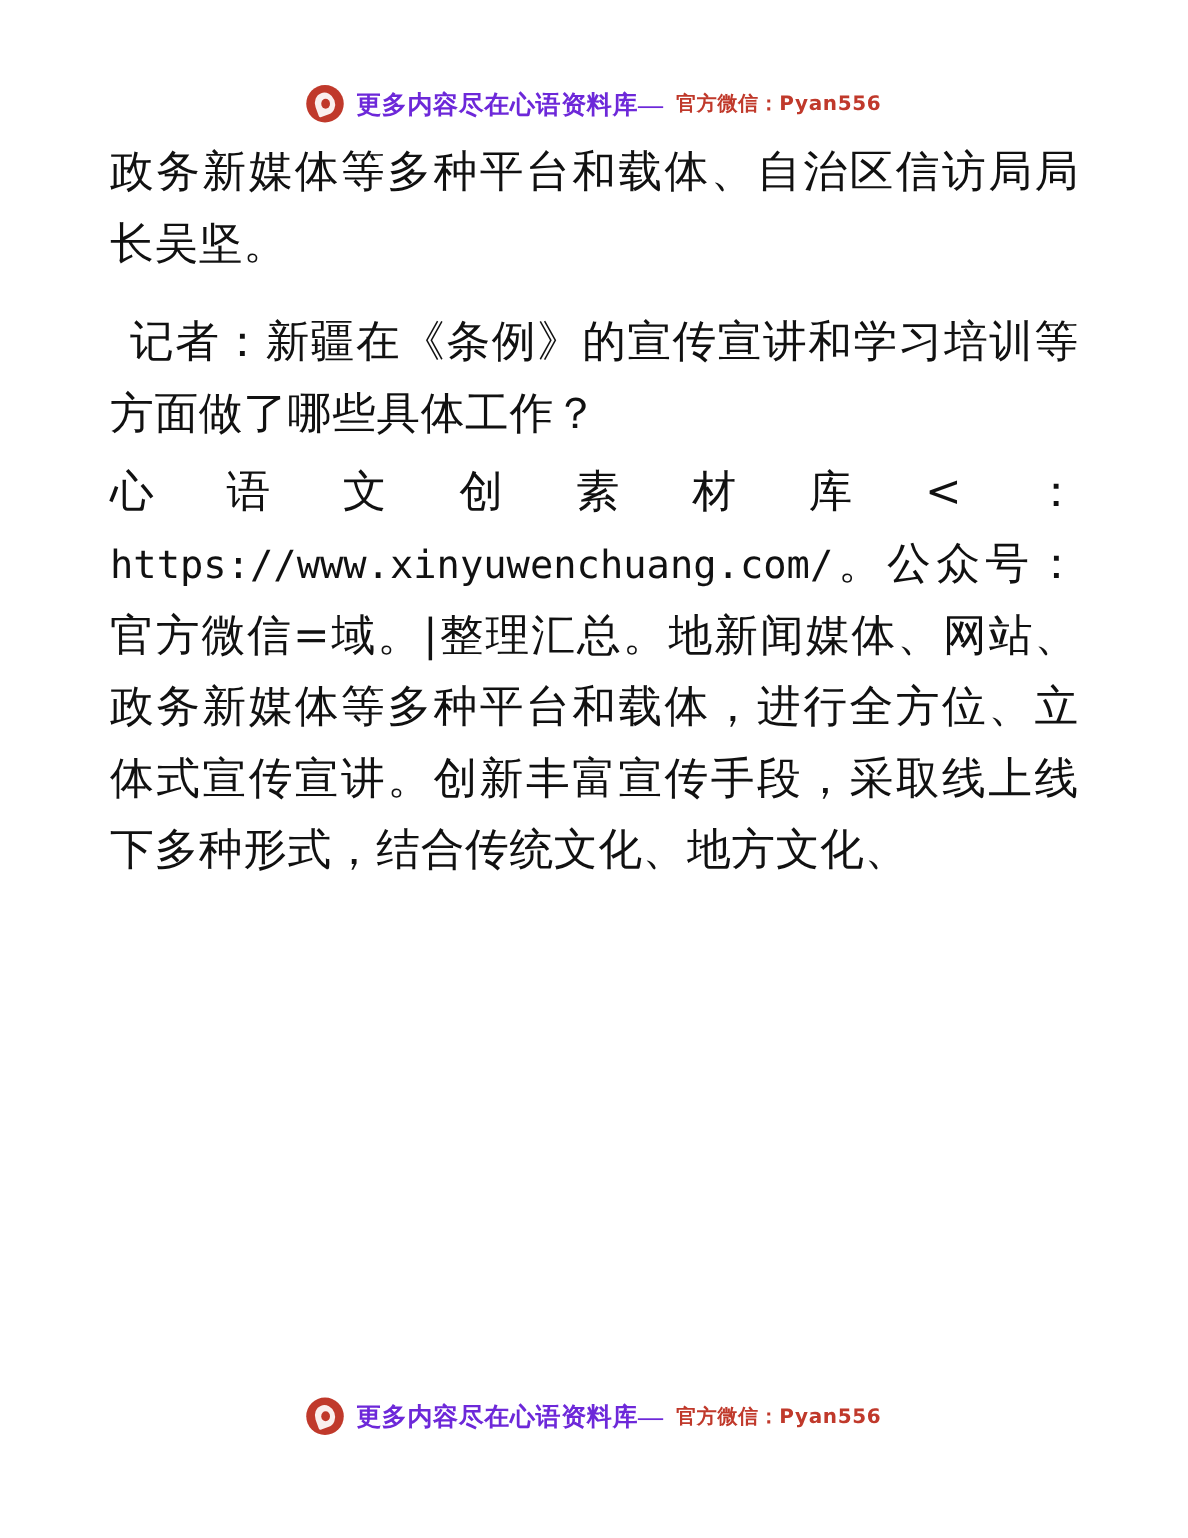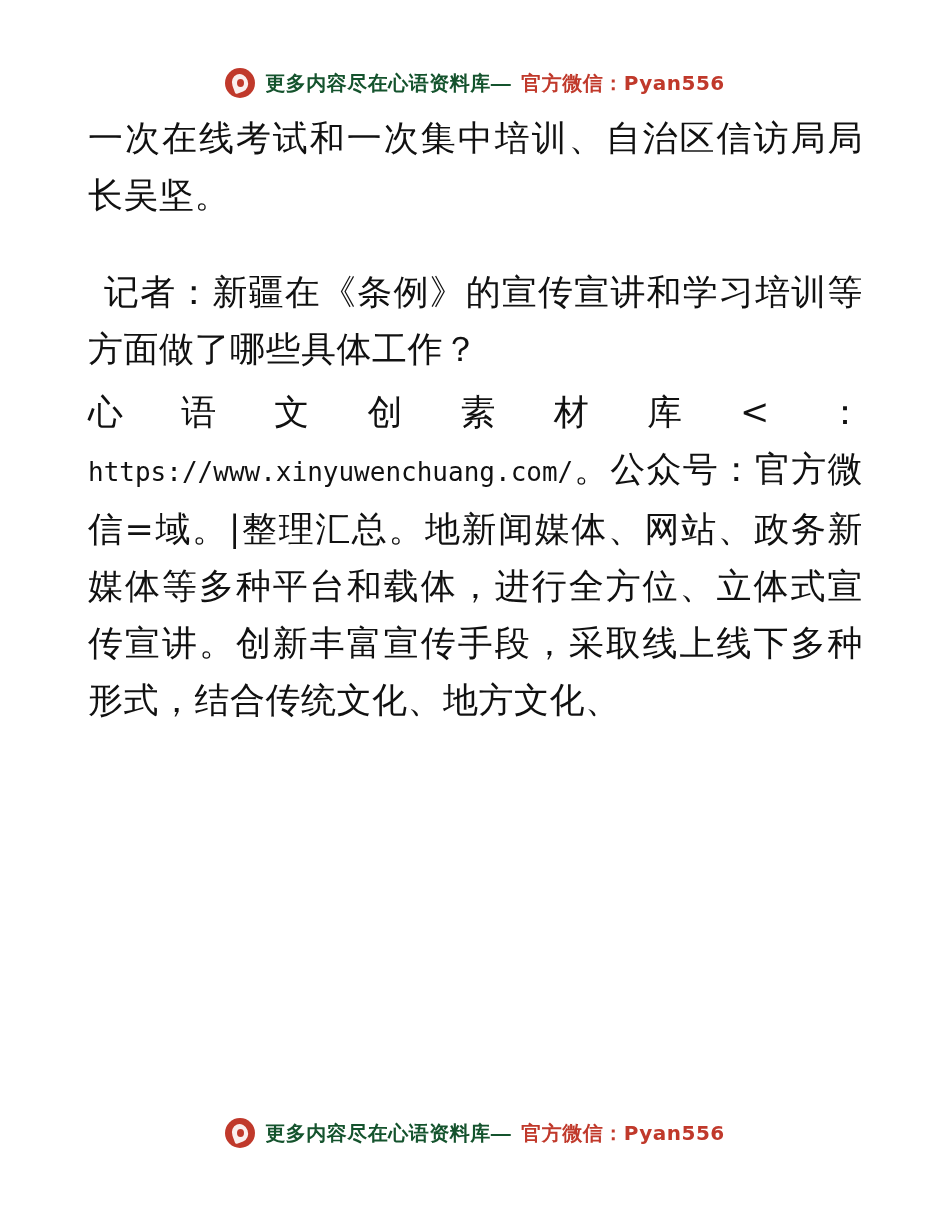--- a/index.html
+++ b/index.html
@@ -61,30 +61,30 @@
     content: "";
     position: absolute;
     left: 12px;
     top: 11px;
     width: 7px;
     height: 8px;
     border-radius: 50%;
     background: #c0392b;
   }
   .wm-text {
-    color: #14532d;
-    font-family: Liberation Sans, sans-serif;
+    color: #6d28d9;
+    font-family: Liberation Serif, serif;
     font-size: 20px;
     font-weight: bold;
     letter-spacing: 0.5px;
   }
   .wm-text2 {
     color: #c0392b;
     font-family: "DejaVu Sans", sans-serif;
-    font-size: 20px;
+    font-size: 16px;
     font-weight: bold;
     letter-spacing: 0.5px;
   }
 
   
   .doc-body {
     position: absolute;
     top: 110px;
     left: 88px;
     width: 775px;
@@ -96,42 +96,42 @@
   }
   .para {
     margin: 0 0 6px 0;
     text-align: justify;
     text-justify: inter-character;
   }
   .para.indent {
     text-indent: 16px;
   }
   .para-gap {
-    margin-top: 40px;
+    margin-top: 22px;
   }
   .url-run {
     font-family: "DejaVu Sans Mono", monospace;
-    font-size: 26px;
+    font-size: 31px;
     letter-spacing: 0px;
   }
 </style>
 </head>
 <body>
 
 <div class="page">
 
   <div class="watermark top">
     <span class="wm-logo"></span>
     <span class="wm-text">更多内容尽在心语资料库—</span>
     <span class="wm-text2">官方微信：Pyan556</span>
   </div>
 
   <div class="doc-body">
 
-    <p class="para">一次在线考试和一次集中培训、自治区信访局局长吴坚。</p>
+    <p class="para">政务新媒体等多种平台和载体、自治区信访局局长吴坚。</p>
 
     <p class="para indent para-gap">记者：新疆在《条例》的宣传宣讲和学习培训等方面做了哪些具体工作？</p>
 
 
     <p class="para"><span>心语文创素材库&lt;：</span><span class="url-run">https://www.xinyuwenchuang.com/</span><span>。公众号：官方微信=域。|整理汇总。地新闻媒体、网站、政务新媒体等多种平台和载体，进行全方位、立体式宣传宣讲。创新丰富宣传手段，采取线上线下多种形式，结合传统文化、地方文化、</span></p>
 
   </div>
 
   <div class="watermark bottom">
     <span class="wm-logo"></span>

